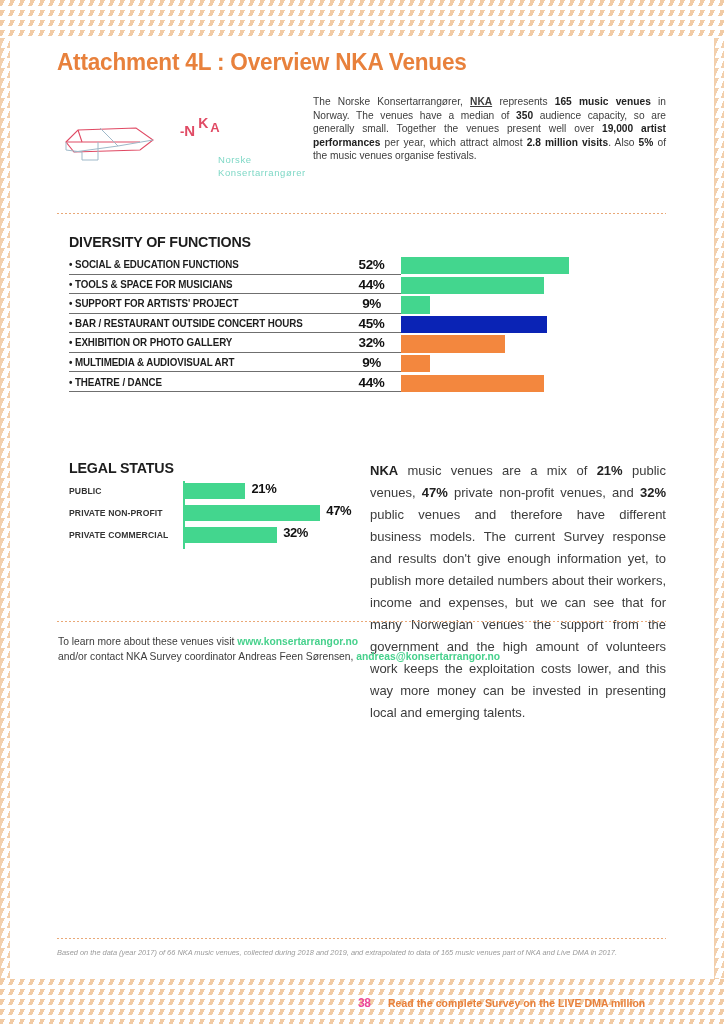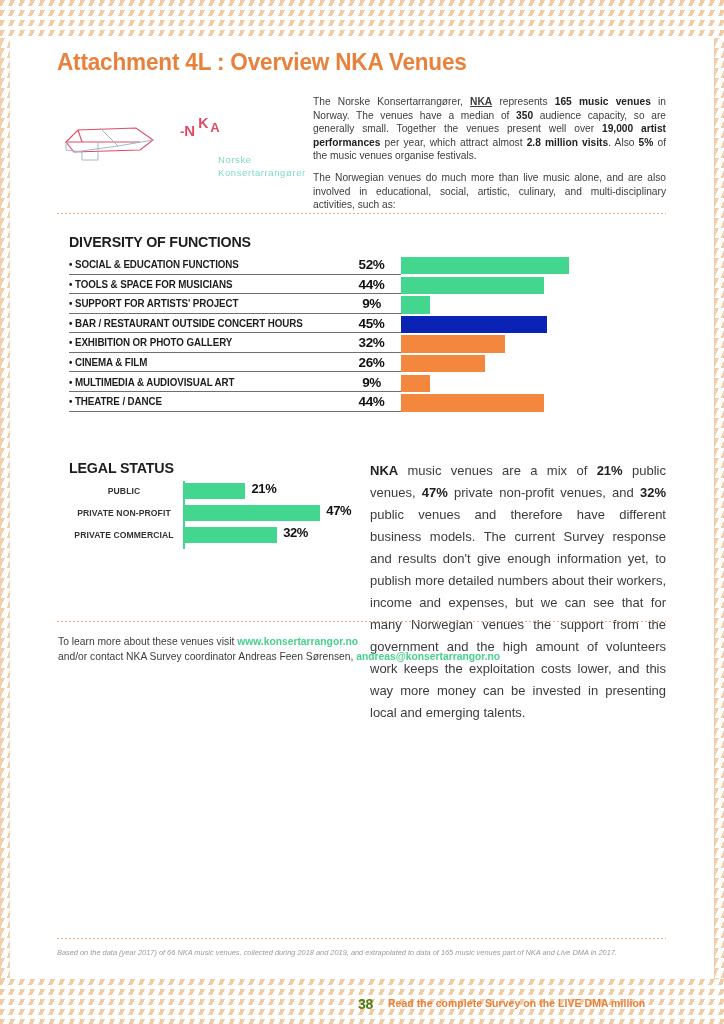--- a/index.html
+++ b/index.html
@@ -112,21 +112,21 @@
   .dv-underline{
     position:absolute;left:0;top:16.5px;width:332px;height:1px;background:#6f6f6f;
   }
   .dv-bartrack{position:absolute;left:332px;top:0px;right:0;height:17.4px;}
   .dv-bar{height:17.4px;}
 
   
   #legal-chart{position:absolute;left:69px;top:481px;width:300px;}
   .lg-row{position:relative;height:22px;}
   .lg-label{
-    position:absolute;left:0;top:5px;width:110px;text-align:center;
+    position:absolute;left:0;top:5px;width:110px;text-align:left;
     font-size:8.6px;font-weight:bold;color:#333;letter-spacing:.1px;
     white-space:nowrap;
   }
   .lg-axis{position:absolute;left:114px;top:0px;width:2px;height:68px;background:#43D68E;}
   .lg-bartrack{position:absolute;left:116px;top:2px;height:16px;}
   .lg-bar{height:16px;background:#43D68E;}
   .lg-value{
     position:absolute;top:0px;font-size:13px;font-weight:bold;color:#111;letter-spacing:-.4px;
   }
 
@@ -142,21 +142,21 @@
   
   #footnote{
     position:absolute;left:57px;top:948px;width:612px;
     font-size:7.4px;line-height:10.5px;font-style:italic;color:#9a9a9a;
   }
 
   
   #footer-bar{position:absolute;left:0;top:993px;width:724px;height:22px;}
   #footer-page{
     position:absolute;left:358px;top:996px;
-    font-size:14px;font-weight:bold;color:#4d7c0f;letter-spacing:-.3px;
+    font-size:12px;font-weight:bold;color:#ec4899;letter-spacing:-.3px;
   }
   #footer-text{
     position:absolute;left:388px;top:998px;
     font-size:10.4px;font-weight:bold;color:#E8813C;letter-spacing:.1px;
   }
 </style>
 </head>
 <body>
 
 <div class="page">
@@ -187,21 +187,20 @@
       <span class="l-dash">-</span><span class="l-n">N</span><span class="l-k">K</span><span class="l-a">A</span>
     </div>
     <div id="logo-name">
       <div>Norske</div>
       <div>Konsertarrangører</div>
     </div>
   </div>
 
   <div id="intro">
     <p><span>The Norske Konsertarrangører, </span><u>NKA</u><span> represents </span><b>165 music venues</b><span> in Norway. The venues have a median of </span><b>350</b><span> audience capacity, so are generally small. Together the venues present well over </span><b>19,000 artist performances</b><span> per year, which attract almost </span><b>2.8 million visits</b><span>. Also </span><b>5%</b><span> of the music venues organise festivals.</span></p>
-    <p>The Norwegian venues do much more than live music alone, and are also involved in educational, social, artistic, culinary, and multi-disciplinary activities, such as:</p>
   </div>
 
   <div class="dotsep" id="sep-1"></div>
 
   <div class="sec-head" id="head-diversity">DIVERSITY OF FUNCTIONS</div>
   <div id="diversity-chart">
       <div class="dv-row">
         <div class="dv-label">• SOCIAL &amp; EDUCATION FUNCTIONS</div>
         <div class="dv-value">52%</div>
         <div class="dv-underline"></div>
@@ -232,28 +231,20 @@
         <div class="dv-bartrack">
           <div class="dv-bar" style="width: 145.8px; background: rgb(10, 35, 181);"></div>
         </div>
       </div>
       <div class="dv-row">
         <div class="dv-label">• EXHIBITION OR PHOTO GALLERY</div>
         <div class="dv-value">32%</div>
         <div class="dv-underline"></div>
         <div class="dv-bartrack">
           <div class="dv-bar" style="width: 103.68px; background: rgb(243, 135, 62);"></div>
-        </div>
-      </div>
-      <div class="dv-row">
-        <div class="dv-label">• CINEMA &amp; FILM</div>
-        <div class="dv-value">26%</div>
-        <div class="dv-underline"></div>
-        <div class="dv-bartrack">
-          <div class="dv-bar" style="width: 84.24px; background: rgb(243, 135, 62);"></div>
         </div>
       </div>
       <div class="dv-row">
         <div class="dv-label">• MULTIMEDIA &amp; AUDIOVISUAL ART</div>
         <div class="dv-value">9%</div>
         <div class="dv-underline"></div>
         <div class="dv-bartrack">
           <div class="dv-bar" style="width: 29.16px; background: rgb(243, 135, 62);"></div>
         </div>
       </div>

